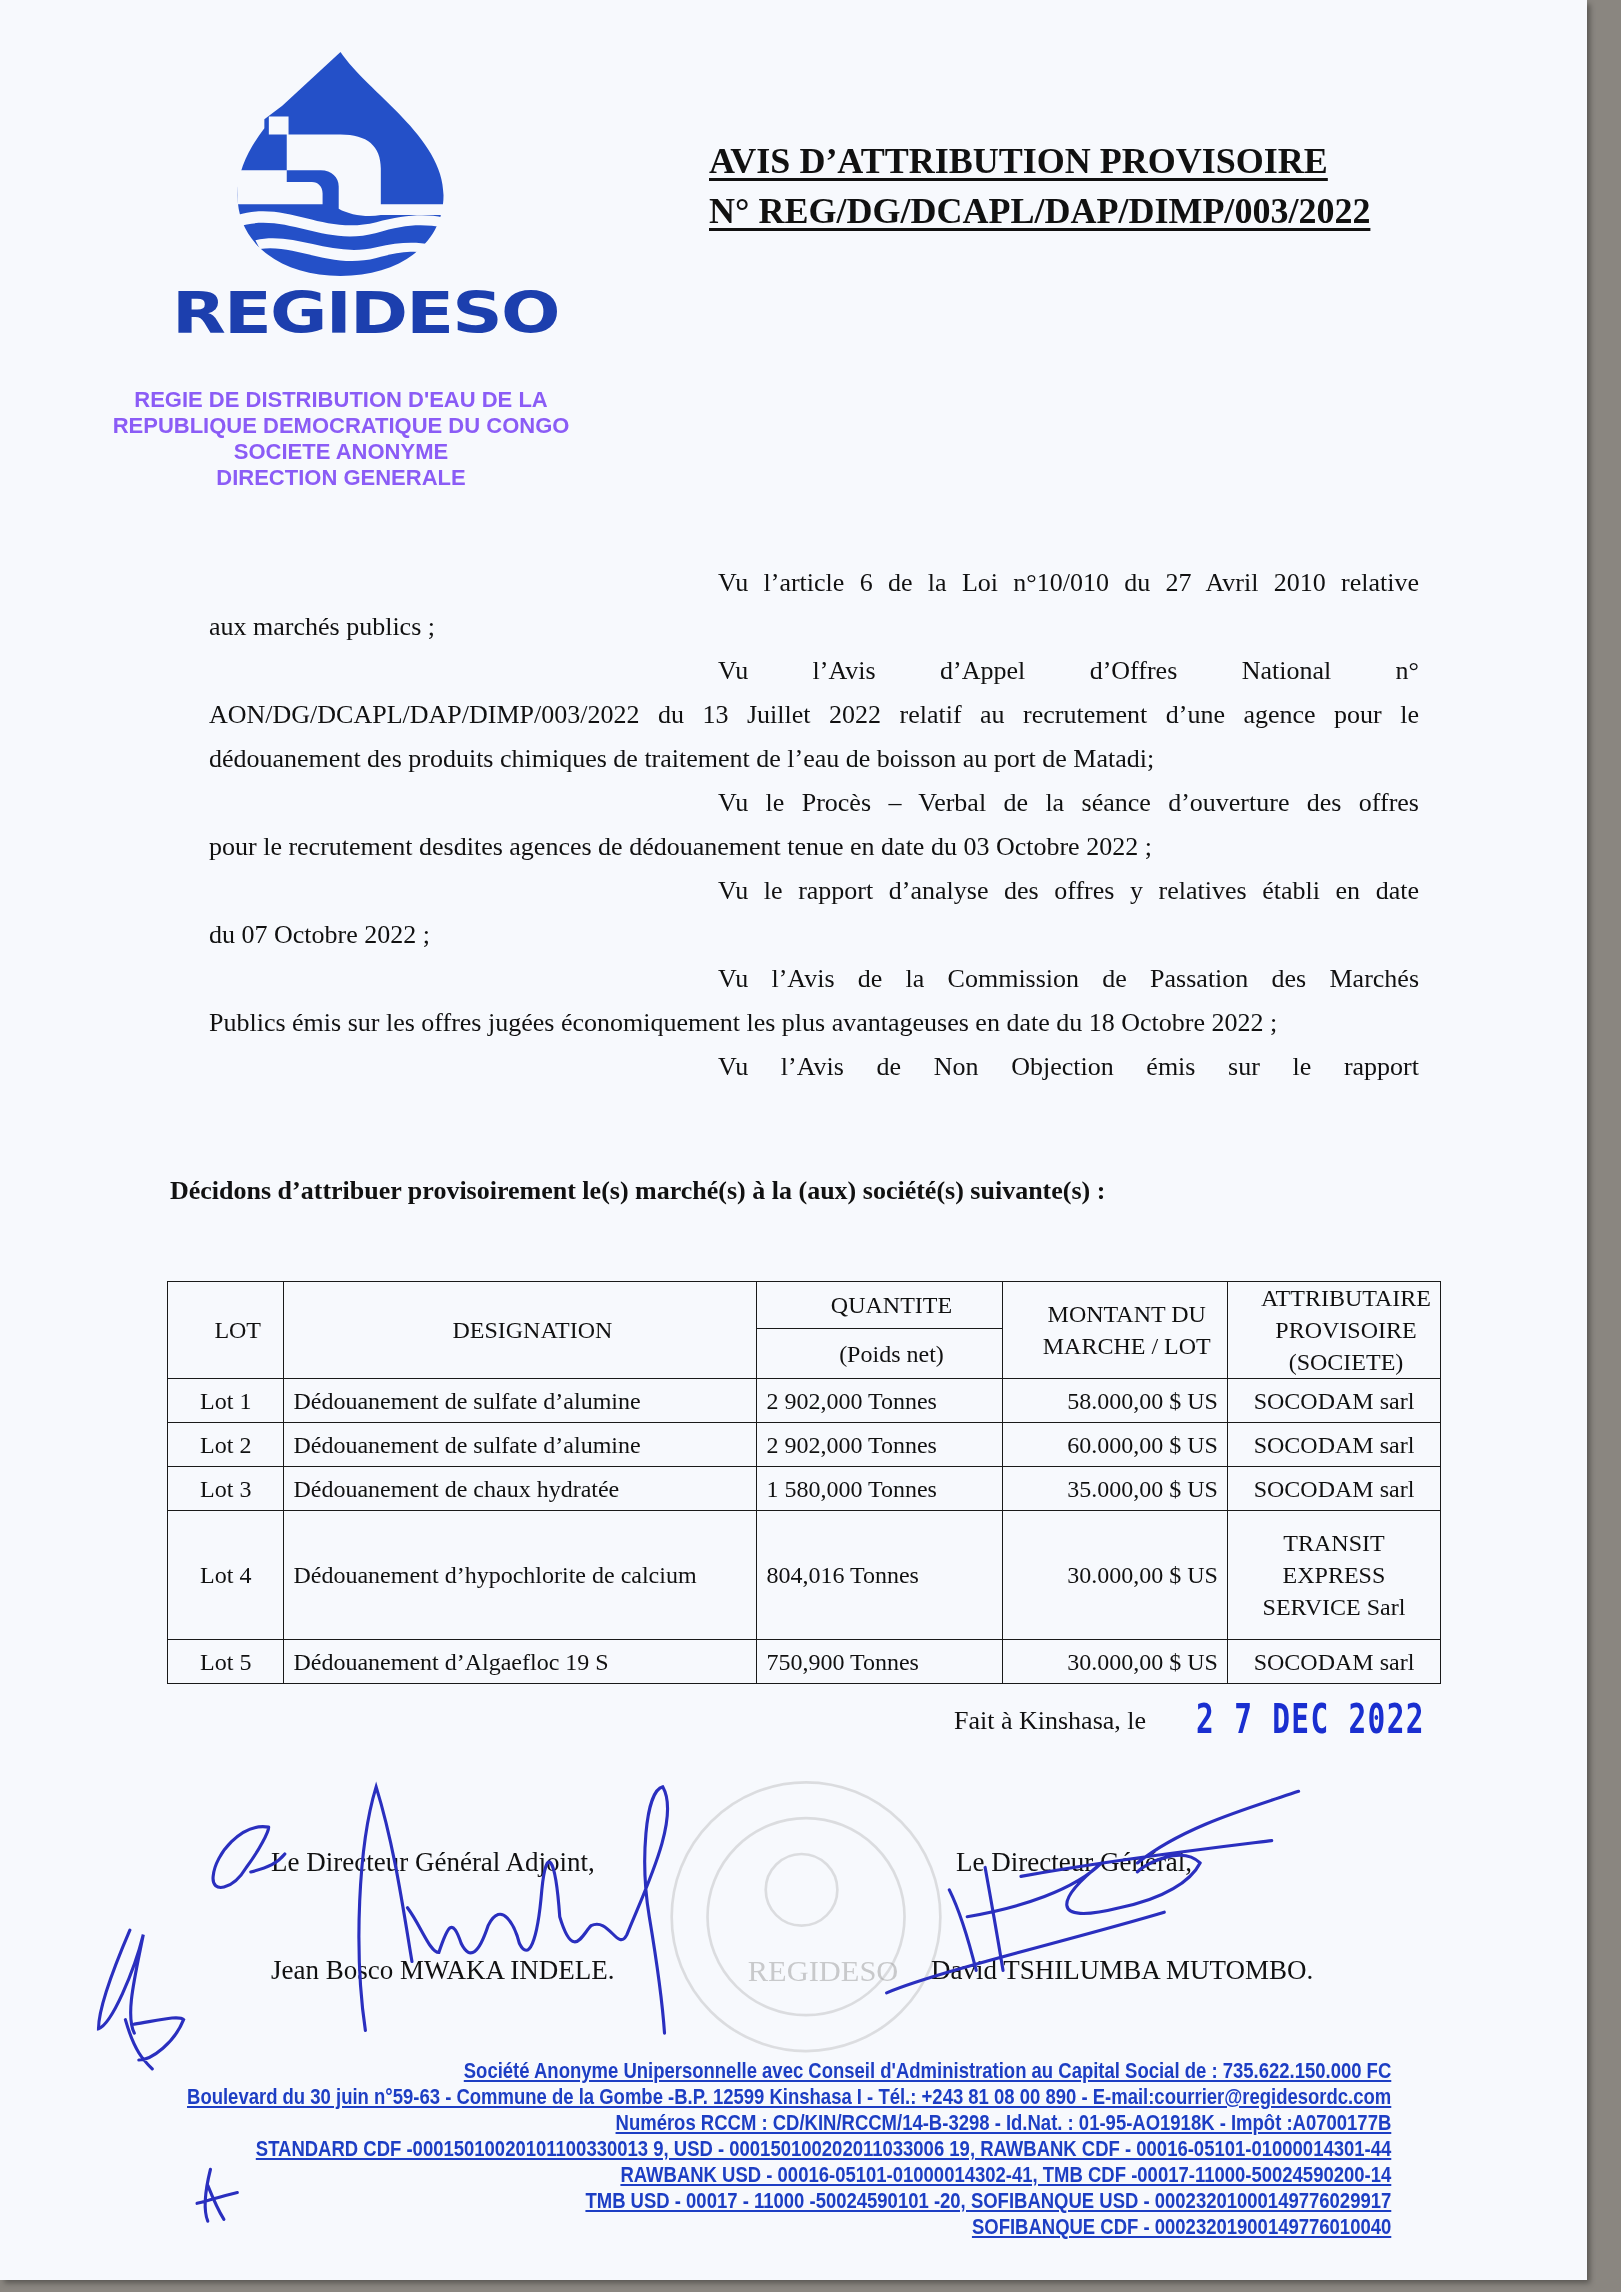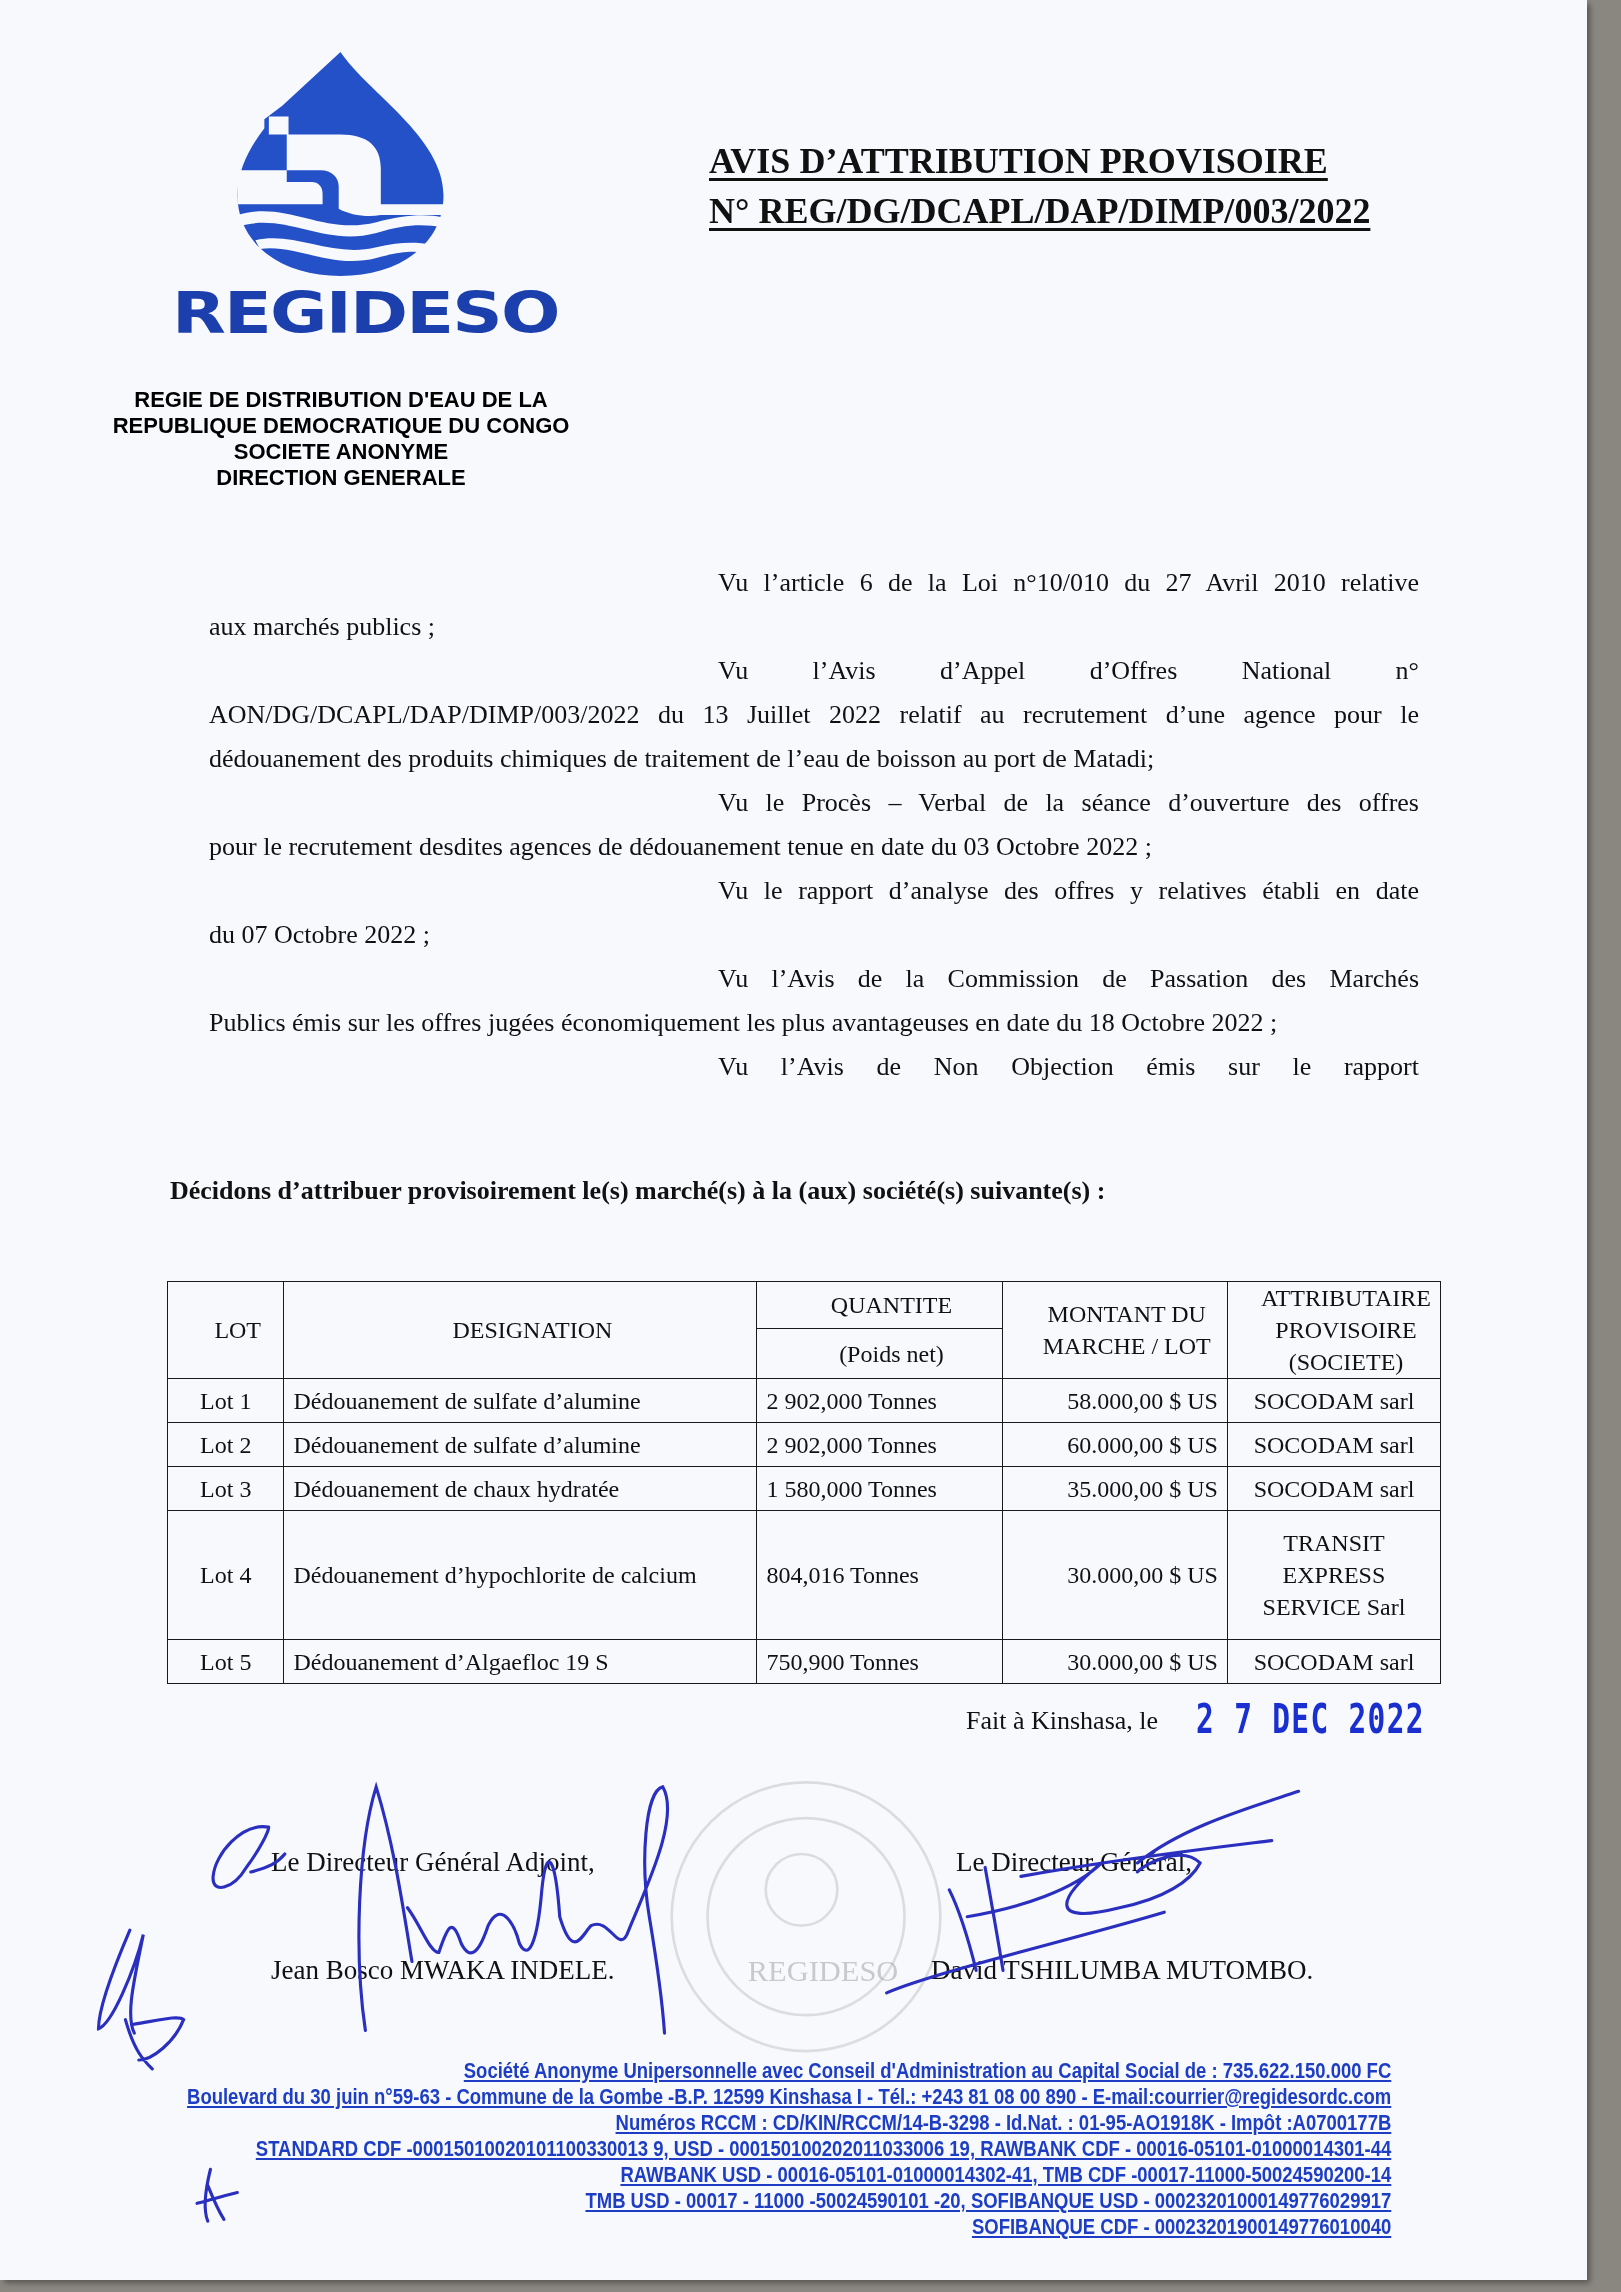--- a/index.html
+++ b/index.html
@@ -19,21 +19,21 @@
   .logo { position: absolute; left: 233px; top: 52px; width: 215px; height: 224px; }
   .brand {
     position: absolute; left: 172px; top: 285px; width: 358px; text-align: center;
     font-family: "DejaVu Sans", sans-serif; font-weight: bold; font-size: 70px;
     letter-spacing: -1.8px; color: #1c3fae; line-height: 1;
     transform: scaleY(0.82); transform-origin: top left;
   }
   .org {
     position: absolute; left: 90px; top: 387px; width: 502px; text-align: center;
     font-family: "Liberation Sans", "DejaVu Sans", sans-serif; font-weight: bold;
-    font-size: 22px; line-height: 26px; color: #000000;
+    font-size: 22px; line-height: 26px; color: #8b5cf6;
   }
 
   
   .title {
     position: absolute; left: 709px; top: 136px; width: 716px;
     font-family: "Liberation Serif", serif; font-weight: bold; font-size: 36px;
     line-height: 50px; color: #111;
   }
   .title div { text-decoration: underline; text-decoration-thickness: 2.7px; text-underline-offset: 5.4px; }
 
@@ -57,21 +57,21 @@
   table.lots td { height: 43px; }
   .c-lot { width: 77px; text-align: center; }
   .c-des { width: 466px; text-align: left; }
   .c-qty { width: 213px; text-align: left; }
   .c-amt { width: 191px; text-align: right; }
   .c-att { text-align: center; }
   tr.hdr1 th { height: 45px; }
   tr.hdr2 th { height: 47px; }
 
   
-  .date { position: absolute; left: 954px; top: 1706px; font-size: 26px; margin-left: 12px; }
+  .date { position: absolute; left: 954px; top: 1706px; font-size: 26px; }
   .stamp-date {
     position: absolute; left: 1196px; top: 1695px; font-family: "DejaVu Sans Mono", monospace;
     font-weight: bold; font-size: 41px; color: #1a2fd0; letter-spacing: 1.8px;
     transform: scaleX(0.72); transform-origin: left top;
   }
 
   
   .sig-title1 { position: absolute; left: 271px; top: 1847px; font-size: 27px; }
   .sig-name1 { position: absolute; left: 271px; top: 1955px; font-size: 27px; }
   .sig-title2 { position: absolute; left: 956px; top: 1847px; font-size: 27px; }

